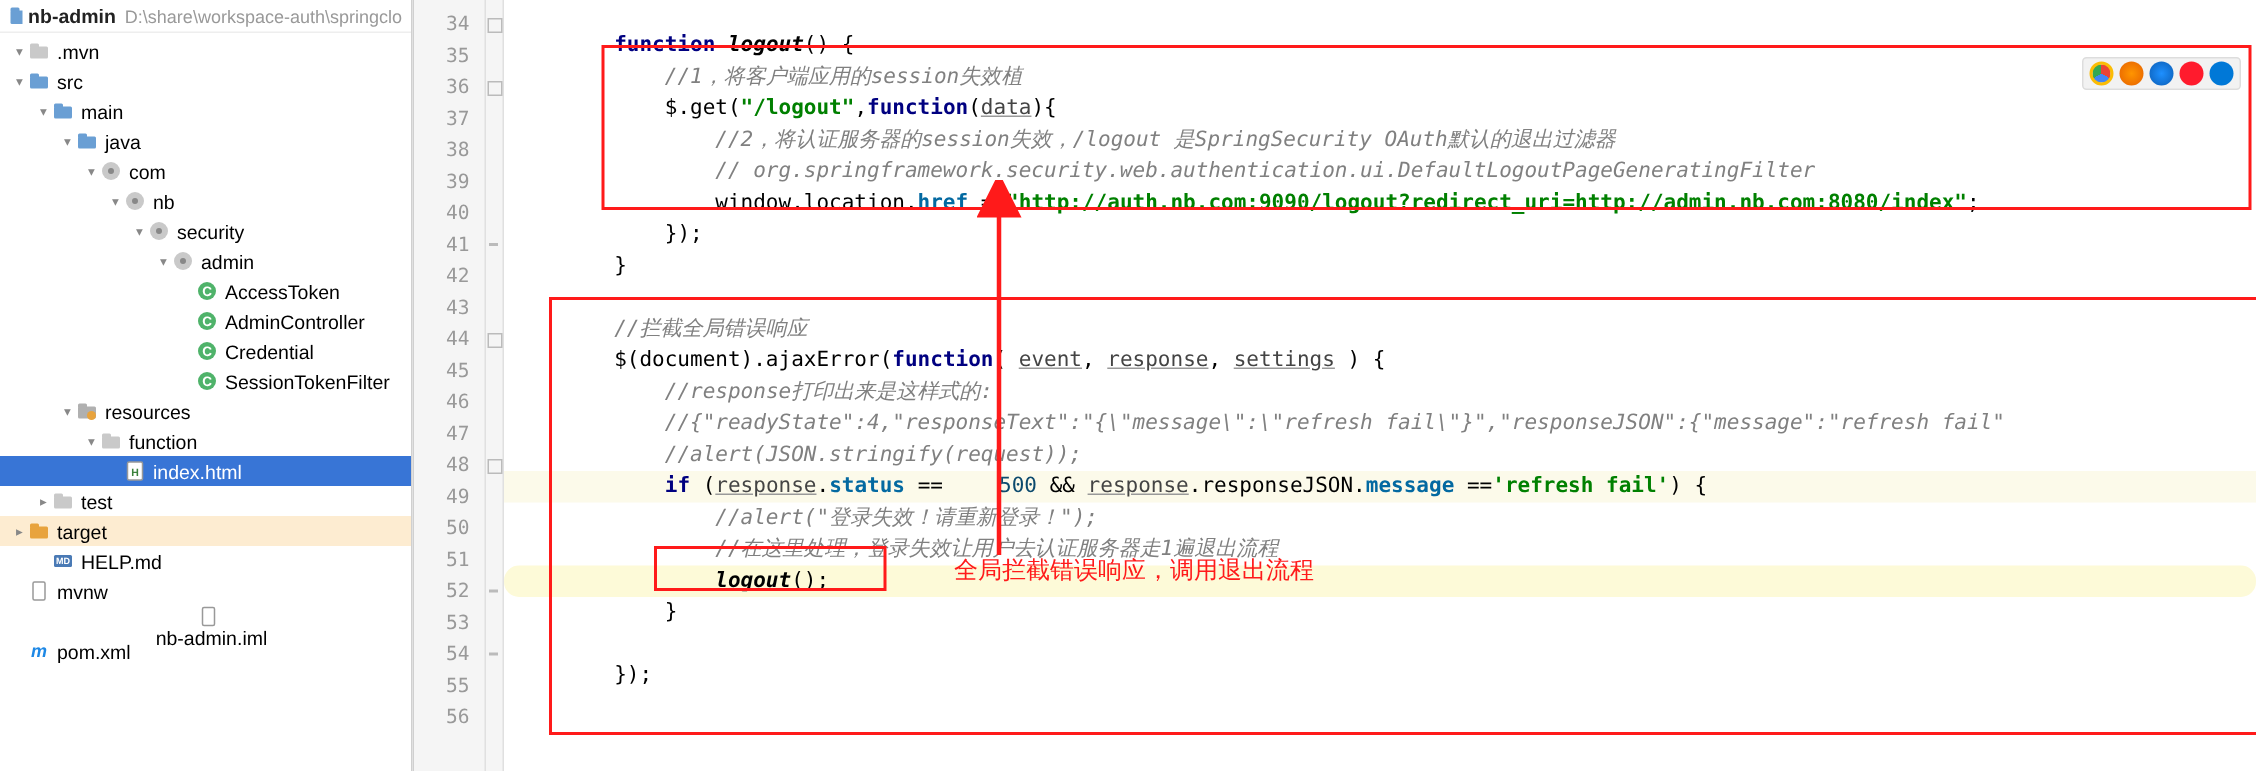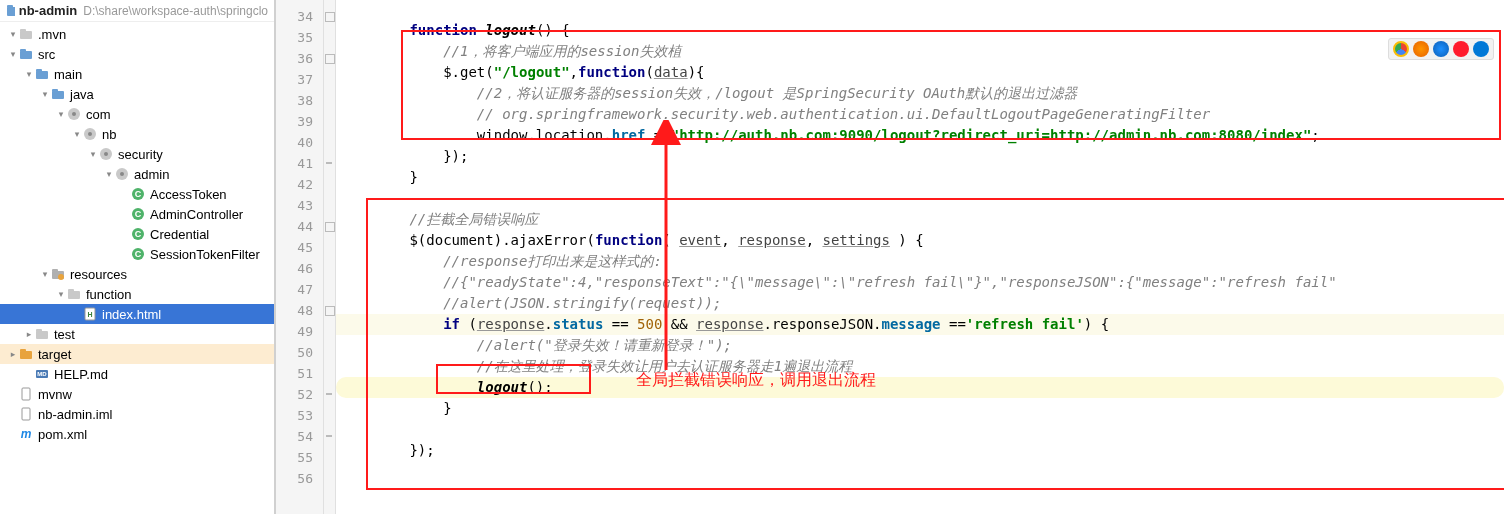--- a/index.html
+++ b/index.html
@@ -31,21 +31,21 @@
 .code { flex:1; font-family:Consolas,Menlo,monospace; font-size:14px; padding-top:20px; position:relative; }
 .code .line { height:21px; line-height:21px; white-space:pre; padding-left:6px; }
 .code .line.hl { background:#fcfaea; }
 .code .line.hl-cursor { background:#fdfad8;border-radius:10px; }
 
 
 .kw { color:#000080; font-weight:bold; }
 .fn-def { color:#000; font-style:italic; font-weight:bold; }
 .cm { color:#808080; font-style:italic; }
 .str { color:#008000; font-weight:bold; }
-.num { color:#a16207; }
+.num { color:#0c4a6e;margin-left:29px; }
 .ident { color:#000; }
 .jq { color:#000; }
 .param { color:#444; text-decoration:underline; text-decoration-color:#999; }
 .prop { color:#0369a1; font-weight:bold; }
 
 
 .anno-box { position:absolute; border:2px solid #ff1a1a; pointer-events:none; }
 .anno-arrow { position:absolute; pointer-events:none; }
 .anno-text { position:absolute; color:#ff1a1a; font-family:"Microsoft YaHei",sans-serif; font-size:16px; pointer-events:none; }
 
@@ -251,21 +251,21 @@
         </div>
         <div class="tree-item" style="padding-left: 8px;">
           <span class="chev hidden"> </span>
           <span class="ico">
             <svg width="14" height="14">
               <rect x="3" y="1" width="8" height="12" rx="1" fill="#fff" stroke="#999"></rect>
             </svg>
           </span>
           <span class="label">mvnw</span>
         </div>
-        <div class="tree-item" style="padding-left: 8px;">
+        <div class="tree-item" style="padding-left: 8px; flex-direction: column;">
           <span class="chev hidden"> </span>
           <span class="ico">
             <svg width="14" height="14">
               <rect x="3" y="1" width="8" height="12" rx="1" fill="#fff" stroke="#999"></rect>
             </svg>
           </span>
           <span class="label">nb-admin.iml</span>
         </div>
         <div class="tree-item" style="padding-left: 8px;">
           <span class="chev hidden"> </span>

